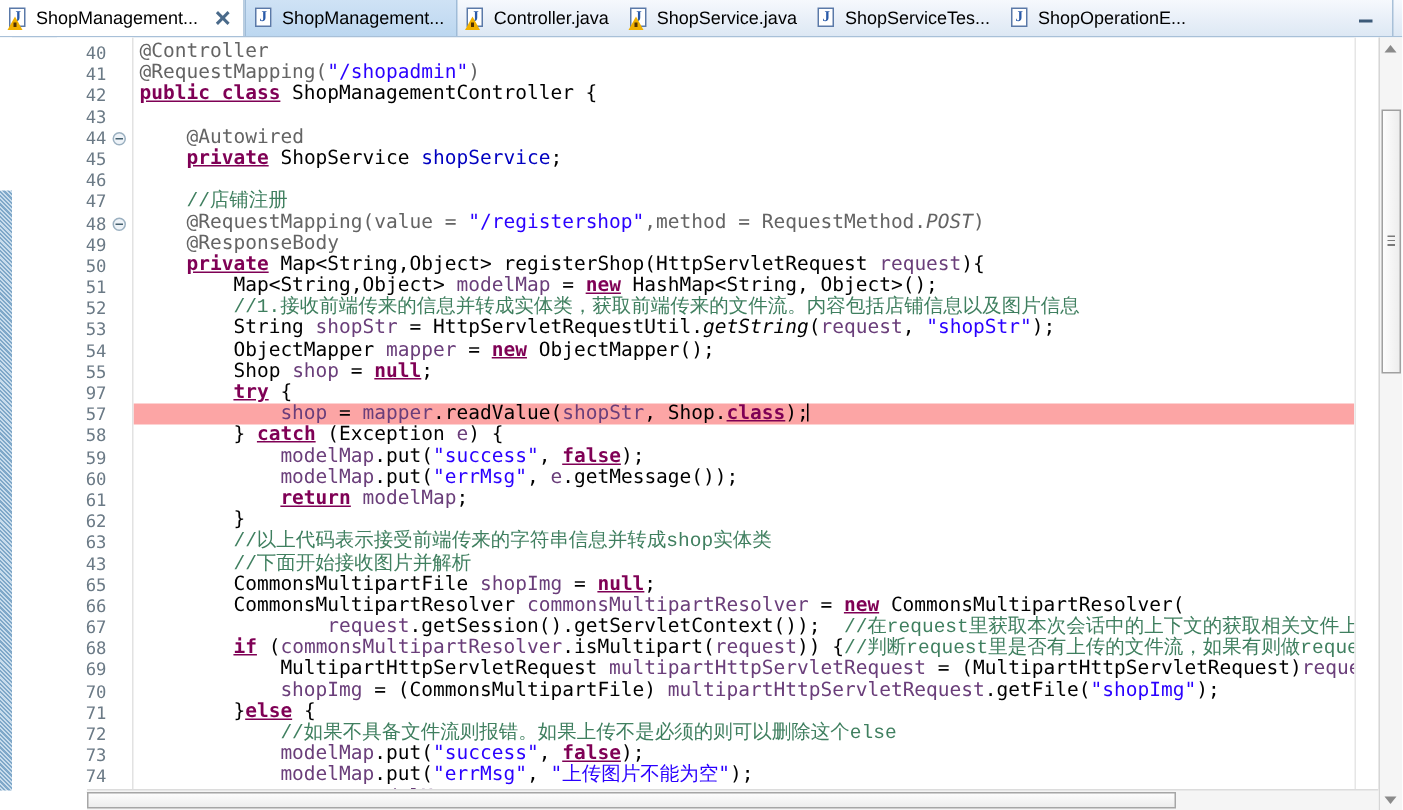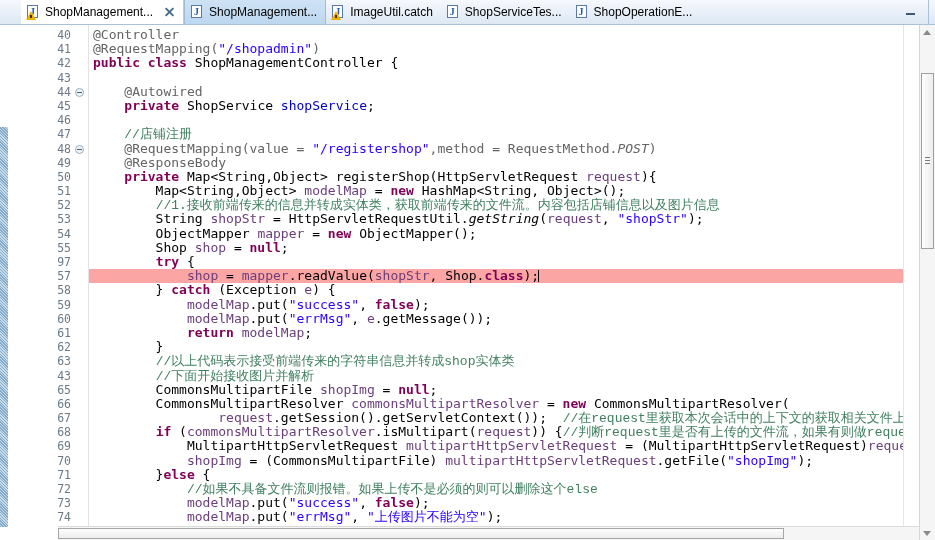--- a/index.html
+++ b/index.html
@@ -207,21 +207,21 @@
     height: 14.2px;
     line-height: 14.2px;
     padding-left: 4px;
     position: relative;
   }
   .code .row.current {
     background: #fca5a5;
   }
 
   
-  .kw   { color: #7f0055; font-weight: bold; }
+  .kw   { color: #7f0055; font-weight: bold; text-decoration: underline; }
   .str  { color: #2a00ff; }
   .cmt  { color: #3f7f5f; font-family: Liberation Mono, monospace; }
   .ann  { color: #646464; }
   .fld  { color: #0000c0; }
   .stat { font-style: italic; }
   .loc  { color: #6a3e7a; }
   .plain{ color: #000000; }
 
   .caret {
     display: inline-block;
@@ -287,21 +287,21 @@
     border: 1px solid #a6a6a6;
     box-sizing: border-box;
   }
 </style>
 </head>
 <body>
 
 <div id="root">
 
   <div class="tabbar">
-    <div id="tabs-host" style="display:flex;align-items:center;padding-left:21px;">
+    <div id="tabs-host" style="display:flex;align-items:center;">
         <div class="tab active">
           <span class="jicon warn">
             <span class="page"></span>
             <span class="jglyph">J</span>
             <span class="warnbadge"></span>
           </span>
           <span class="label">ShopManagement...</span>
           <span class="tab-close"></span>
         </div>
         <div class="tab selected">
@@ -310,21 +310,29 @@
             <span class="jglyph">J</span>
           </span>
           <span class="label">ShopManagement...</span>
         </div>
         <div class="tab">
           <span class="jicon warn">
             <span class="page"></span>
             <span class="jglyph">J</span>
             <span class="warnbadge"></span>
           </span>
-          <span class="label">ImageUtil.catch</span>
+          <span class="label">Controller.java</span>
+        </div>
+        <div class="tab">
+          <span class="jicon warn">
+            <span class="page"></span>
+            <span class="jglyph">J</span>
+            <span class="warnbadge"></span>
+          </span>
+          <span class="label">ShopService.java</span>
         </div>
         <div class="tab">
           <span class="jicon">
             <span class="page"></span>
             <span class="jglyph">J</span>
           </span>
           <span class="label">ShopServiceTes...</span>
         </div>
         <div class="tab">
           <span class="jicon">

